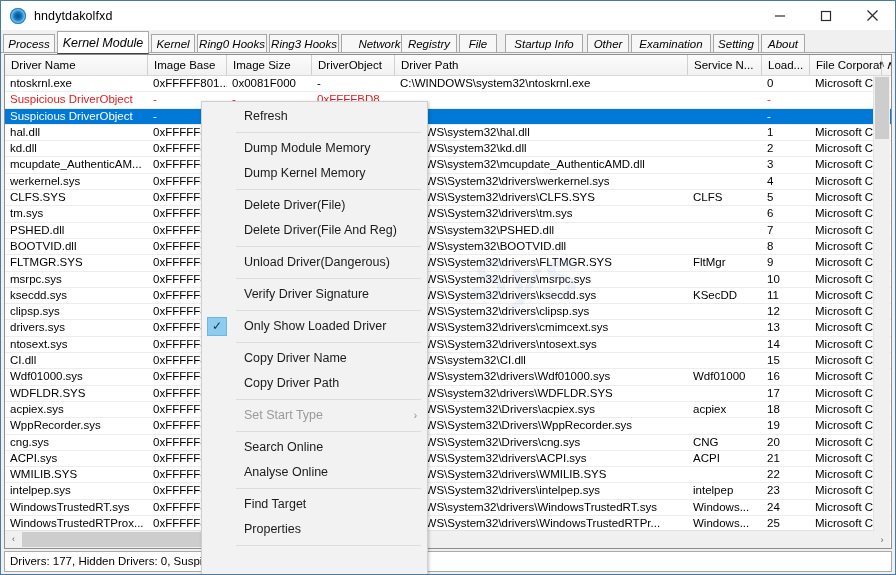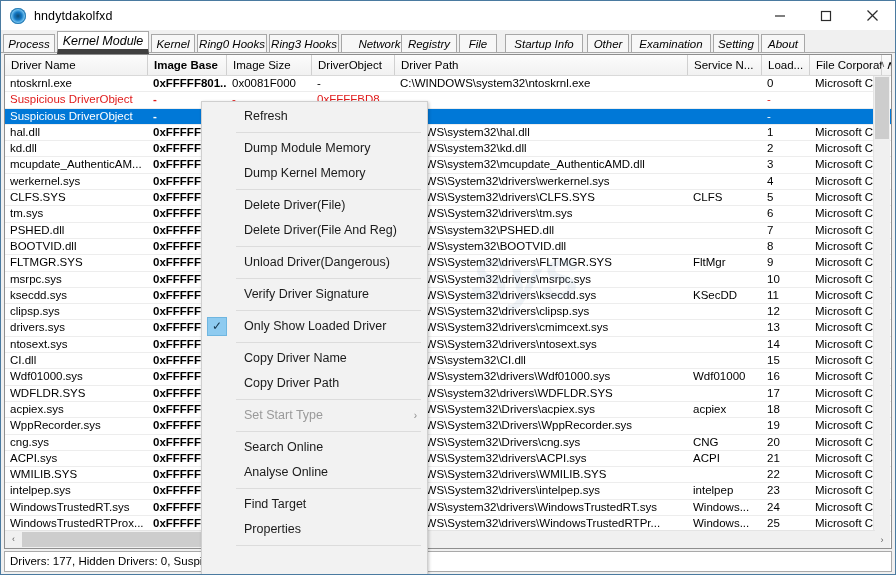--- a/index.html
+++ b/index.html
@@ -59,21 +59,21 @@
     border: 1px solid #a7a7a7;
     background: #f7f7f7;
     display: flex; align-items: center; justify-content: center;
     font-size: 11.5px; color: #000;
     padding: 0 6px;
     white-space: nowrap;
   }
   .tab.active {
     top: 1px; height: 23px;
     background: #ffffff;
-    border-bottom: 5px solid #404040;
+    border-bottom: 1px solid #404040;
     font-size: 12.5px;
     z-index: 3;
   }
   #tabstrip-underline {
     position: absolute; left: 0; top: 51px; width: 894px; height: 1px;
     background: #a7a7a7;
   }
 
   
   #listview {
@@ -128,21 +128,21 @@
     overflow: hidden;
     vertical-align: top;
     white-space: nowrap;
   }
   .row.selected .cell { color: #ffffff; }
   .row.suspicious .cell { color: #e01b1b; }
   .row.selected.suspicious .cell { color: #ffffff; }
 
   
   .c0 { width: 143px; }
-  .c1 { width: 79px; font-weight: bold; }
+  .c1 { width: 79px; }
   .c2 { width: 85px; }
   .c3 { width: 83px; }
   .c4 { width: 293px; }
   .c5 { width: 74px; }
   .c6 { width: 48px; }
   .c7 { width: 72px; }
 
   
   #vscroll {
     position: absolute; right: 1px; top: 21px;

